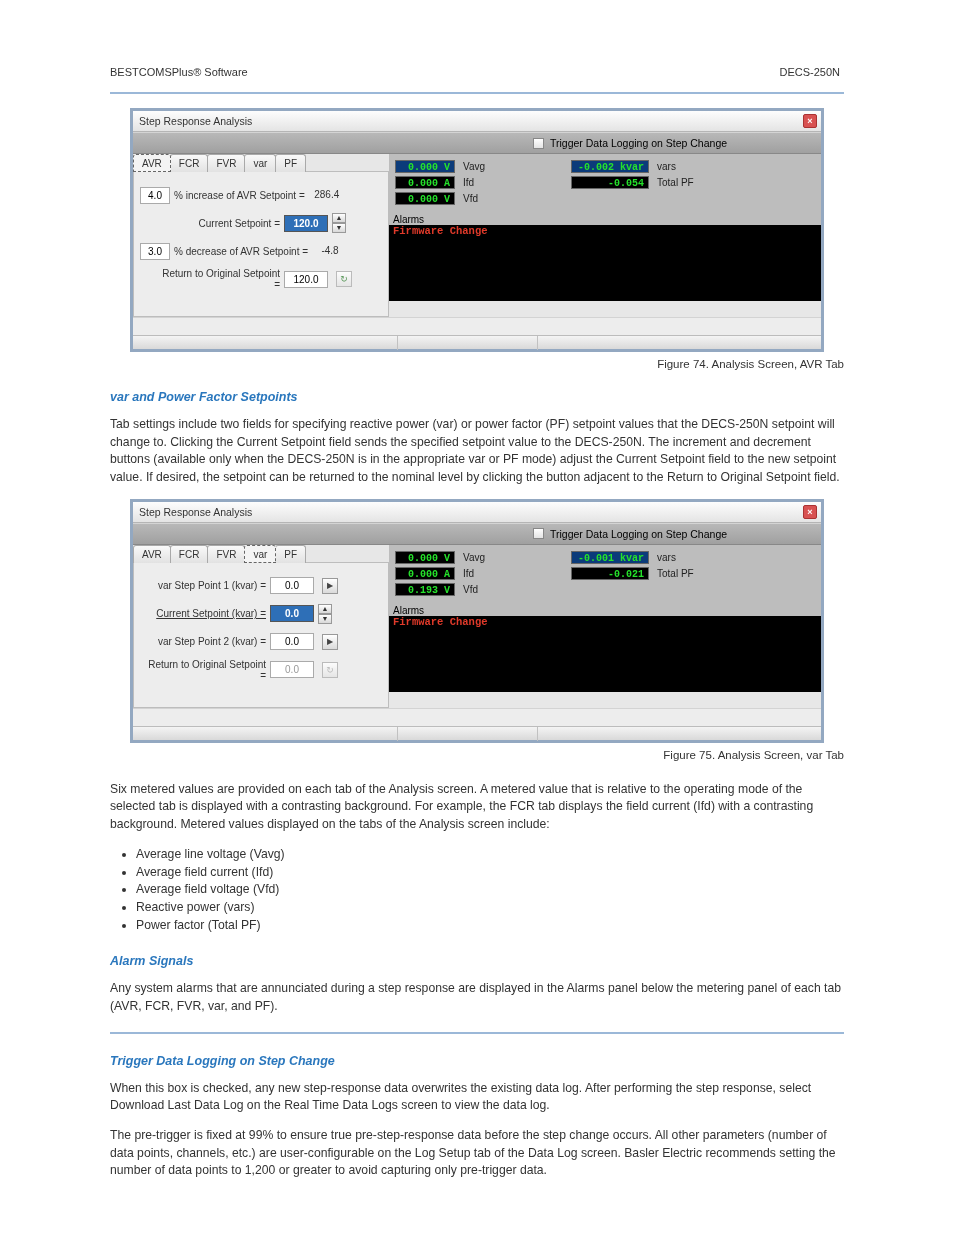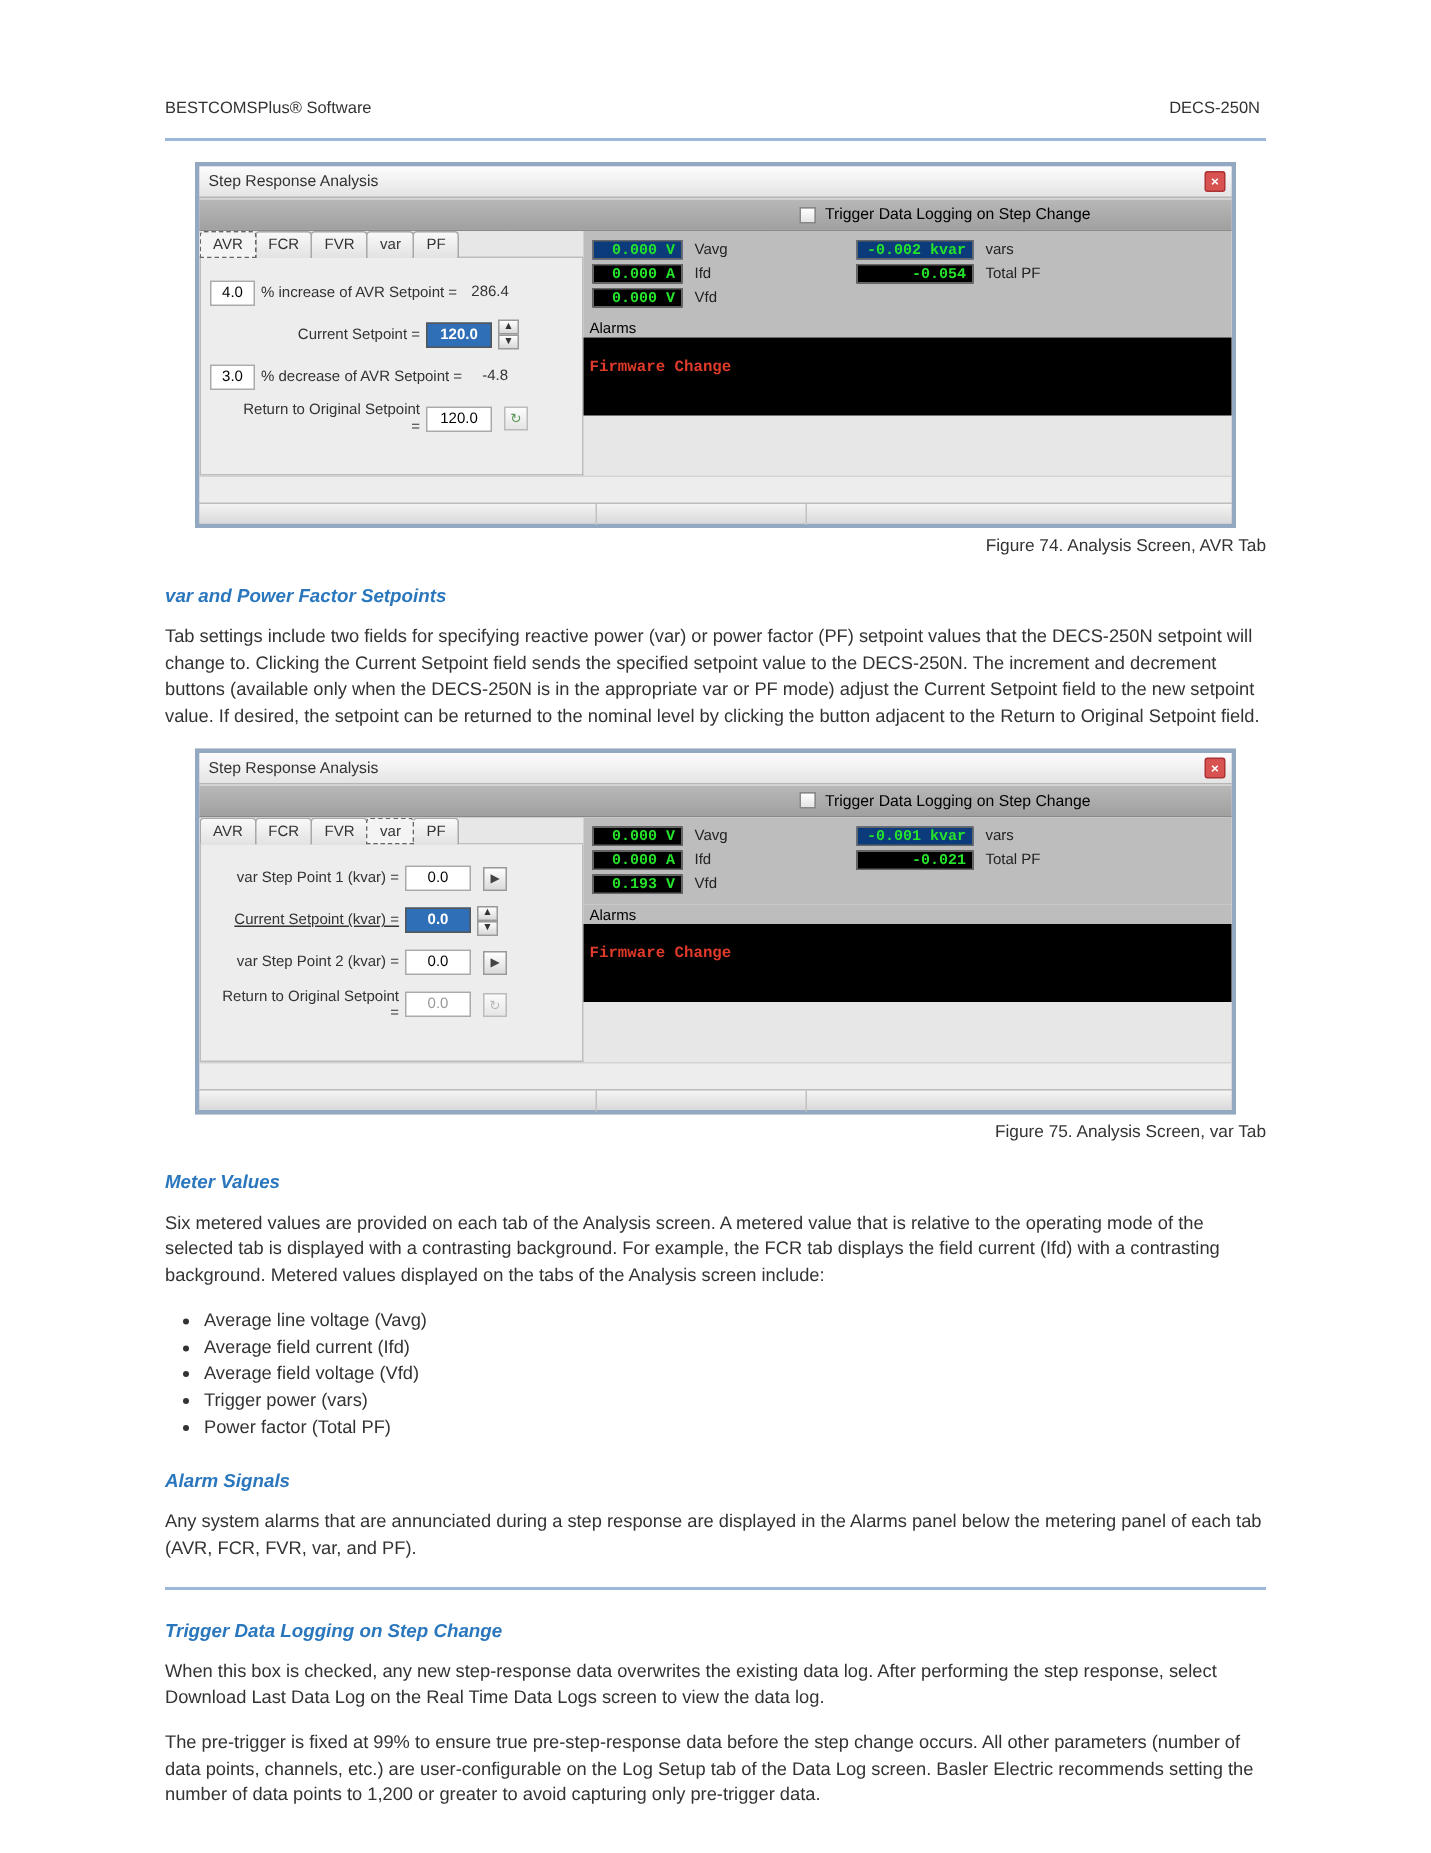--- a/index.html
+++ b/index.html
@@ -205,22 +205,22 @@
   }
   .meter-box-hl {
     background: #0b3b7a;
     color: #25e22b;
   }
   .meter-lbl {
     font-size: 10px; color: #222; margin-left: 8px; width: 48px;
   }
   .alarm-title { color: #000; background:#bdbdbd; font-size:10px; padding: 2px 4px 0 4px;}
   .alarm-box {
-    background: #000; height: 52px;
-    padding: 14px 4px;
+    background: #000; height: 76px;
+    padding: 0 4px;
     color: #fff;
   }
   .alarm-text { color: #e03a2a; font-family: "Courier New", monospace; font-weight: bold; font-size: 10.5px;}
   .statusbar {
     background: linear-gradient(#f4f4f4,#d9d9d9);
     border-top: 1px solid #bcbcbc;
     height: 14px;
     display:flex;
   }
   .status-seg { border-right: 1px solid #c1c1c1; height: 14px;}
@@ -393,27 +393,26 @@
     <div style="background:#ededed;height:18px;border-top:1px solid #d3d3d3;"></div>
     <div class="statusbar">
       <div class="status-seg" style="width:265px;"></div>
       <div class="status-seg" style="width:140px;"></div>
       <div class="status-seg" style="flex:1;border-right:none;"></div>
     </div>
   </div>
 
   <div class="fig-caption">Figure 75. Analysis Screen, var Tab</div>
 
-  <div class="heading">Meter Values</div>
   <div class="body-text">Six metered values are provided on each tab of the Analysis screen. A metered value that is relative to the operating mode of the selected tab is displayed with a contrasting background. For example, the FCR tab displays the field current (Ifd) with a contrasting background. Metered values displayed on the tabs of the Analysis screen include:</div>
   <ul style="margin:4px 0 10px 26px;padding:0;list-style:disc;font-size:12.2px;color:#333;line-height:1.45;">
     <li>Average line voltage (Vavg)</li>
     <li>Average field current (Ifd)</li>
     <li>Average field voltage (Vfd)</li>
-    <li>Trigger power (vars)</li>
+    <li>Reactive power (vars)</li>
     <li>Power factor (Total PF)</li>
   </ul>
 
   <div class="heading">Alarm Signals</div>
   <div class="body-text">Any system alarms that are annunciated during a step response are displayed in the Alarms panel below the metering panel of each tab (AVR, FCR, FVR, var, and PF).</div>
 
   <hr class="rule" style="margin:16px 0 4px 0;">
 
   <div class="heading">Trigger Data Logging on Step Change</div>
   <div class="body-text">When this box is checked, any new step-response data overwrites the existing data log. After performing the step response, select Download Last Data Log on the Real Time Data Logs screen to view the data log.</div>

